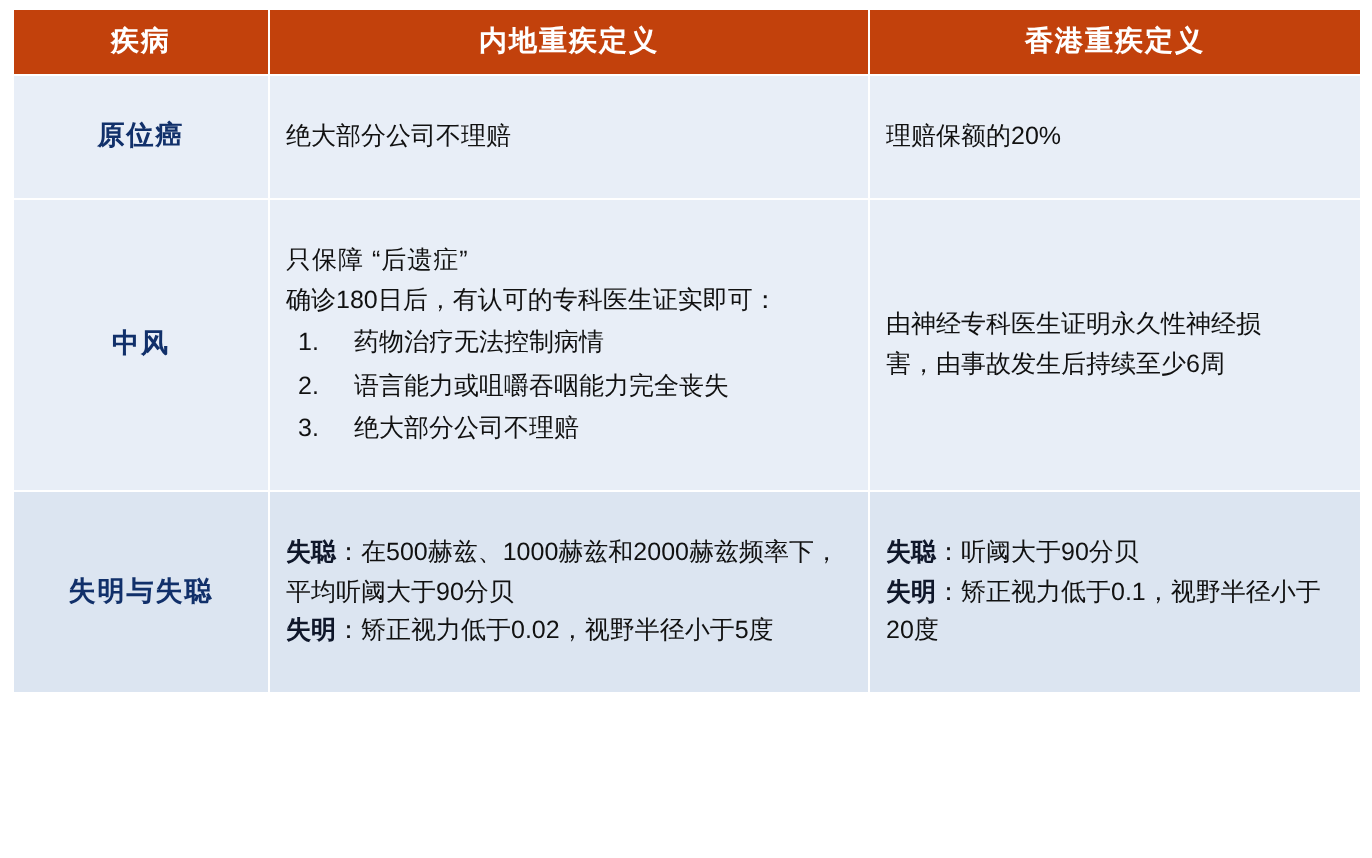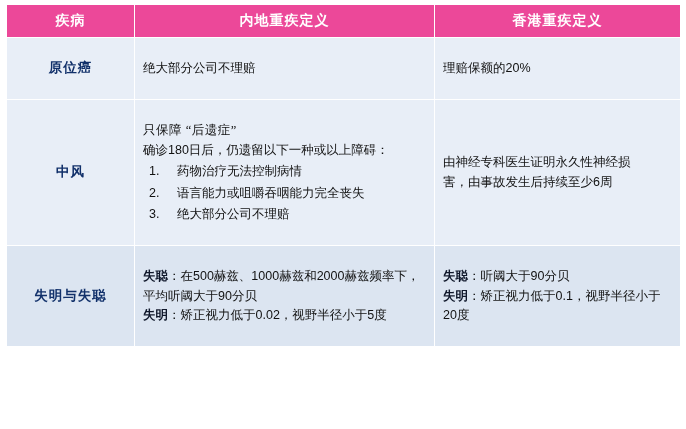--- a/index.html
+++ b/index.html
@@ -23,21 +23,21 @@
     border-collapse: collapse;
     width: 674px;
     margin: 4px 6px 0 6px;
     table-layout: fixed;
   }
   table.comparison col.c1 { width: 128px; }
   table.comparison col.c2 { width: 300px; }
   table.comparison col.c3 { width: 246px; }
 
   thead th {
-    background: #ec4899;
+    background: #c2410c;
     color: #ffffff;
     font-size: 14px;
     font-weight: bold;
     text-align: center;
     padding: 7px 4px;
     border: 1px solid #ffffff;
     letter-spacing: 1px;
   }
   tbody td {
     border: 1px solid #ffffff;
@@ -75,21 +75,21 @@
     display: block;
     position: relative;
     padding-left: 34px;
     margin-top: 2px;
   }
   ol.sub li .num {
     position: absolute;
     left: 6px;
     top: 0;
   }
-  .quote { letter-spacing: 0.5px; font-family: Liberation Serif, serif; }
+  .quote { letter-spacing: 0.5px; }
 </style>
 </head>
 <body>
 
 <div class="sheet">
   <table class="comparison">
     <colgroup>
       <col class="c1">
         <col class="c2">
         <col class="c3">
@@ -111,21 +111,21 @@
         <td class="def">
           <span class="line">理赔保额的20%</span>
         </td>
       </tr>
 
 
       <tr class="odd">
         <td class="disease">中风</td>
         <td class="def">
           <span class="line quote">只保障 “后遗症”</span>
-          <span class="line">确诊180日后，仍遗留以下一种或以上障碍：</span>
+          <span class="line">确诊180日后，有认可的专科医生证实即可：</span>
           <ol class="sub">
             <li><span class="num">1.</span><span>药物治疗无法控制病情</span></li>
             <li><span class="num">2.</span><span>语言能力或咀嚼吞咽能力完全丧失</span></li>
             <li><span class="num">3.</span><span>绝大部分公司不理赔</span></li>
           </ol>
         </td>
         <td class="def">
           <span class="line">由神经专科医生证明永久性神经损</span>
           <span class="line">害，由事故发生后持续至少6周</span>
         </td>

